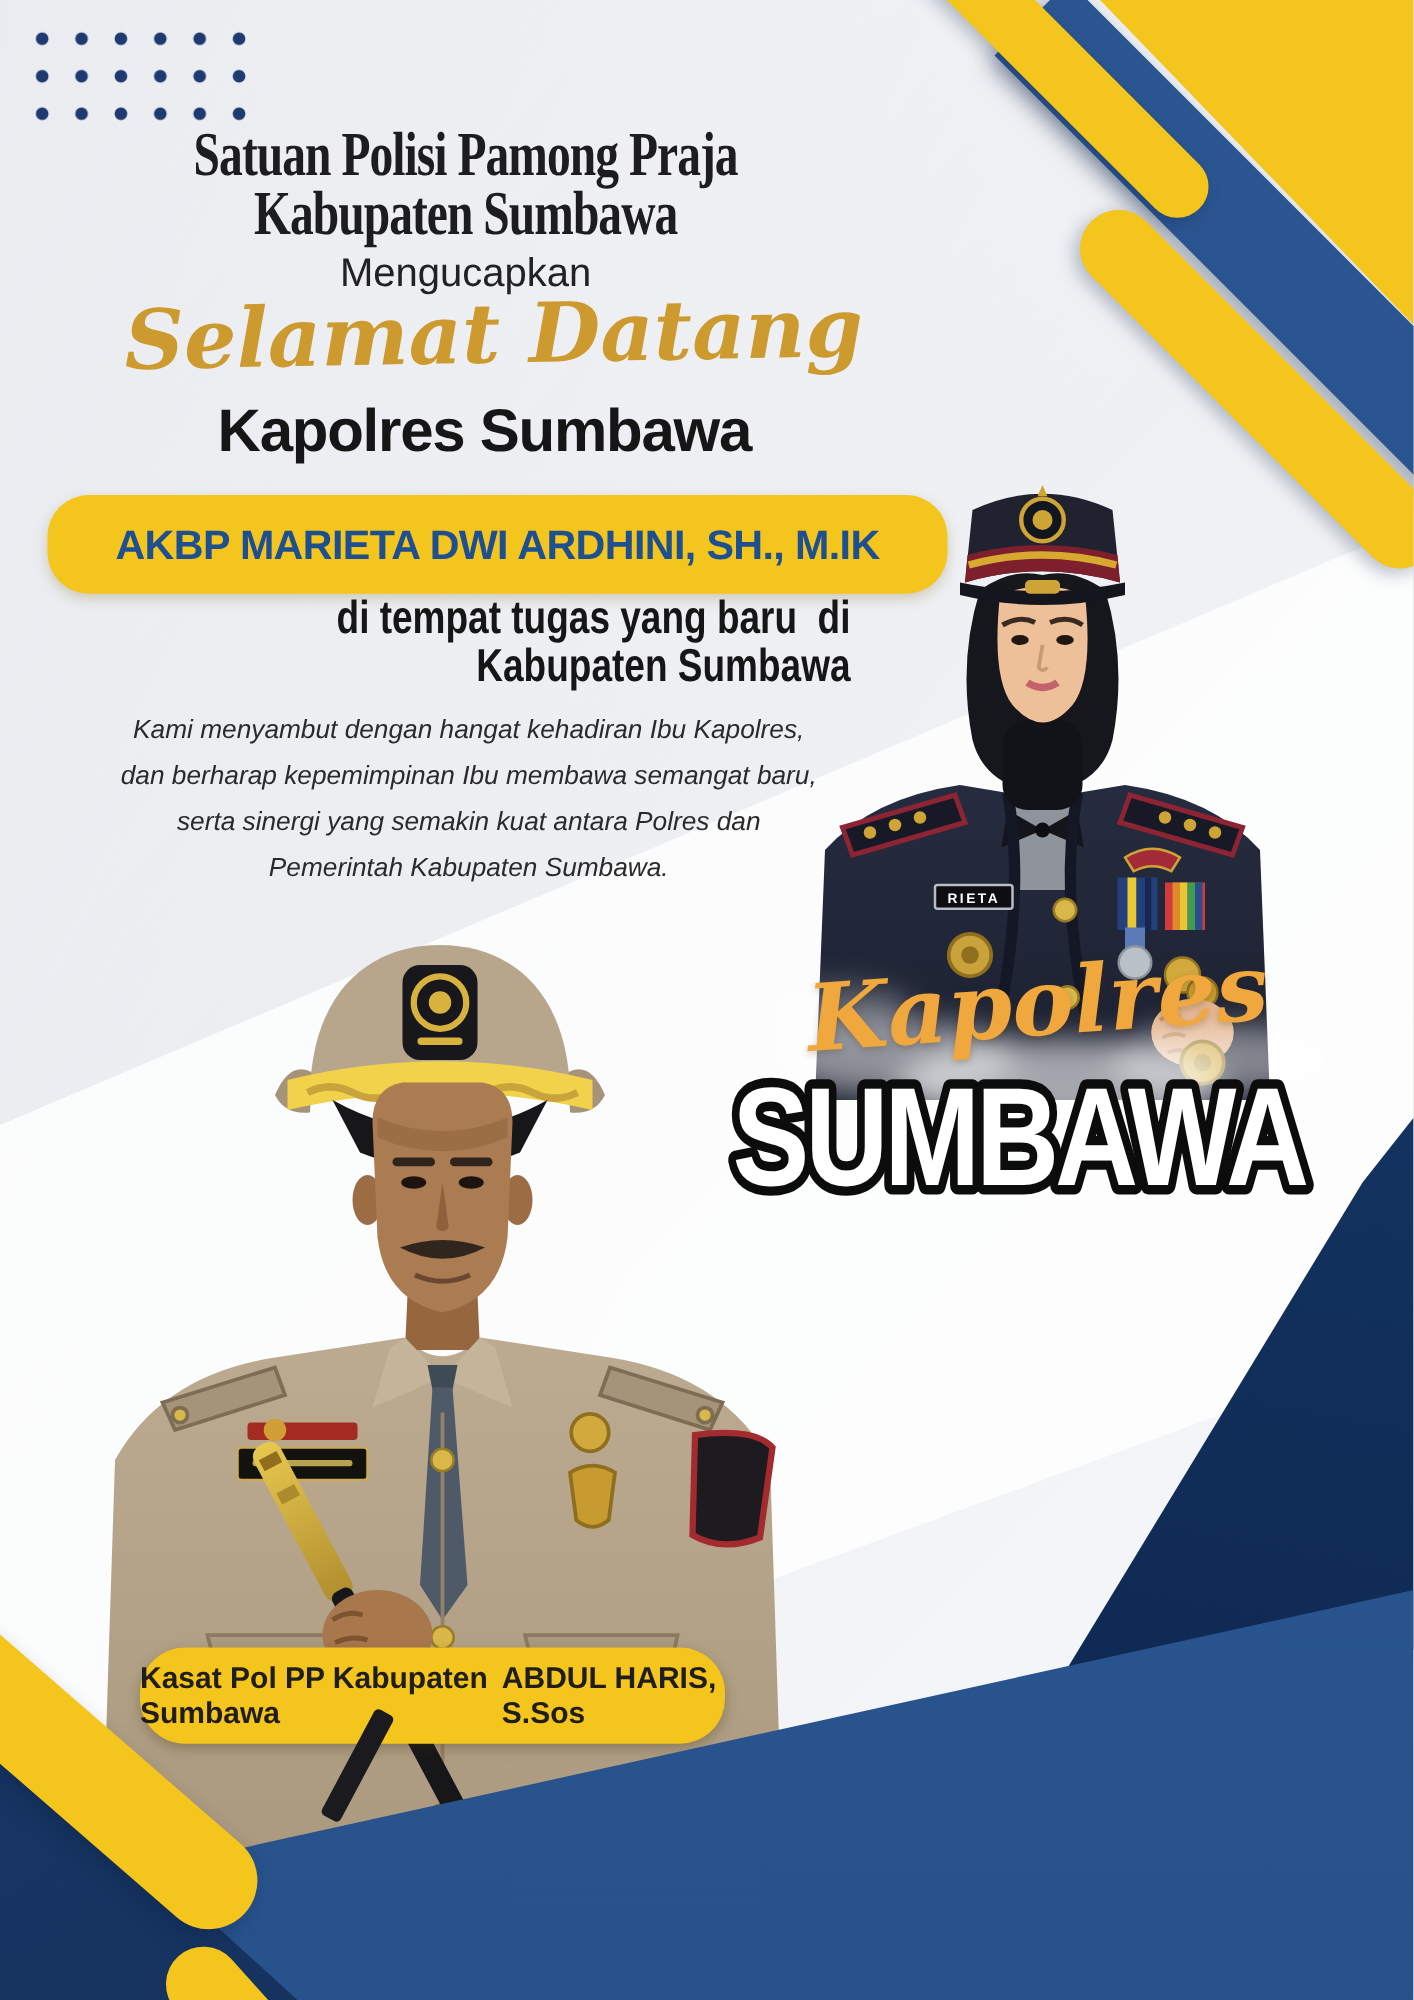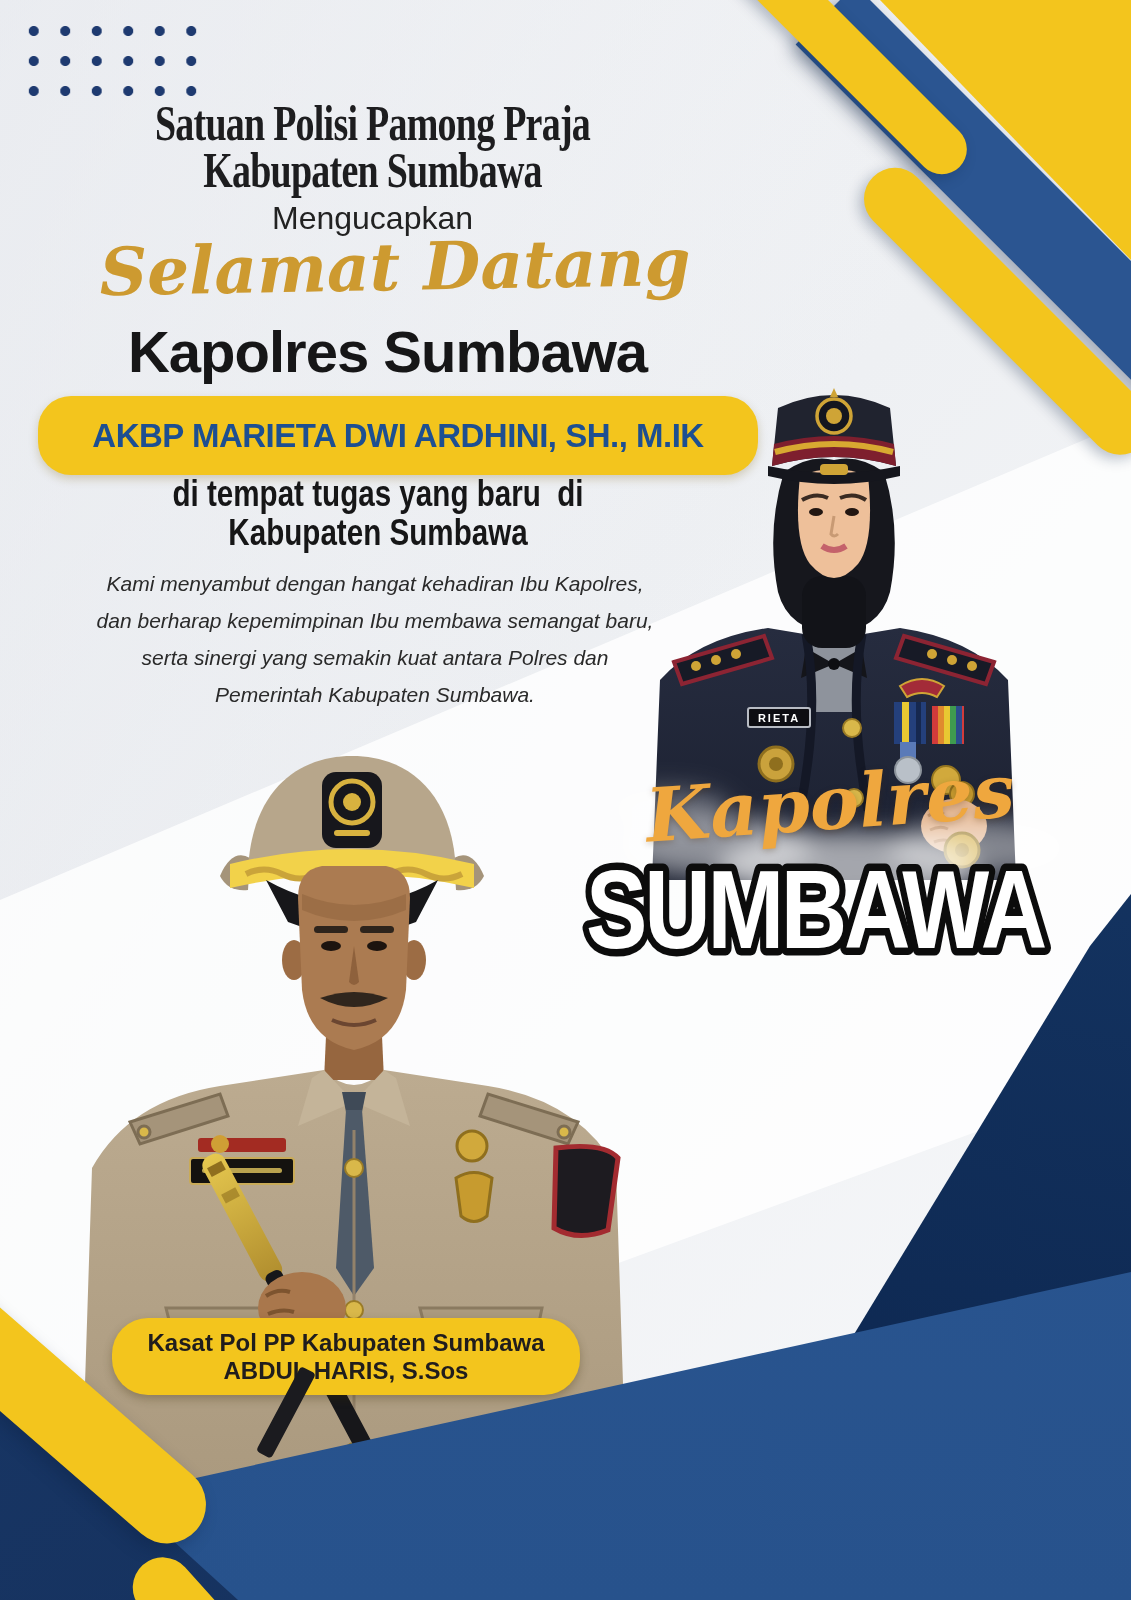--- a/index.html
+++ b/index.html
@@ -44,42 +44,42 @@
     background:#f3c51d;transform-origin:0 0;transform:rotate(48deg);}
   
   .headline{left:0;top:100px;width:745px;text-align:center;color:#1d1d1f;font-family:Liberation Serif, serif;}
   .org-line{display:block;font-weight:bold;font-size:50px;line-height:47px;
     letter-spacing:-1px;transform:scaleX(.76);transform-origin:center;}
   .intro{left:0;top:200px;width:745px;text-align:center;font-size:32px;color:#222;}
   .script-gold{left:0;top:228px;width:790px;text-align:center;
     font-family:"DejaVu Serif",serif;font-style:italic;font-weight:bold;
     font-size:66px;color:#cd9a30;transform:rotate(-1deg);}
   .title-black{left:0;top:318px;width:775px;text-align:center;font-weight:bold;
-    font-size:58px;letter-spacing:-1px;color:#161617;}
+    font-size:48px;letter-spacing:-1px;color:#161617;}
   .name-pill{left:38px;top:396px;width:720px;height:79px;border-radius:33px;
     background:#f3c51d;display:flex;align-items:center;justify-content:center;
     box-shadow:0 4px 10px rgba(120,90,10,.25);}
   .name-pill span{font-weight:bold;font-size:33px;color:#1d4f91;letter-spacing:-.5px;}
-  .loc{left:0;top:474px;width:756px;text-align:center;color:#161617;font-weight:bold;}
+  .loc{left:0;top:474px;width:756px;text-align:right;color:#161617;font-weight:bold;}
   .loc .loc-line{display:block;font-size:37px;line-height:39px;white-space:pre-wrap;
     transform:scaleX(.8);transform-origin:center;}
   .message{left:95px;top:565px;width:560px;text-align:center;font-style:italic;
     font-size:21px;line-height:37px;color:#2a2a2a;}
   
   .kapolres-script{left:630px;top:760px;width:400px;text-align:center;
     font-family:"DejaVu Serif",serif;font-style:italic;font-weight:bold;
     font-size:74px;color:#efa73e;transform:rotate(-4deg);
     text-shadow:0 2px 6px rgba(70,40,0,.25);}
   .sumbawa-svg{left:575px;top:842px;}
   
   .woman-svg{left:648px;top:380px;overflow:visible;}
   .man-svg{left:70px;top:748px;}
   
   .kasat-pill{left:112px;top:1318px;width:468px;height:77px;border-radius:36px;
-    background:#f3c51d;display:flex;flex-direction:column;align-items:center;
+    background:#f3c51d;display:flex;flex-direction:row;align-items:center;
     justify-content:center;box-shadow:0 4px 10px rgba(60,45,5,.3);}
   .kasat-pill span{font-weight:bold;font-size:24px;line-height:28px;color:#201d1d;}
   .baton-overlay2{left:300px;top:1370px;width:17px;height:96px;background:#1b1b1f;
     transform-origin:50% 0;transform:rotate(28deg);border-radius:4px;}
 </style>
 </head>
 <body>
 
 <div id="canvas">
 

